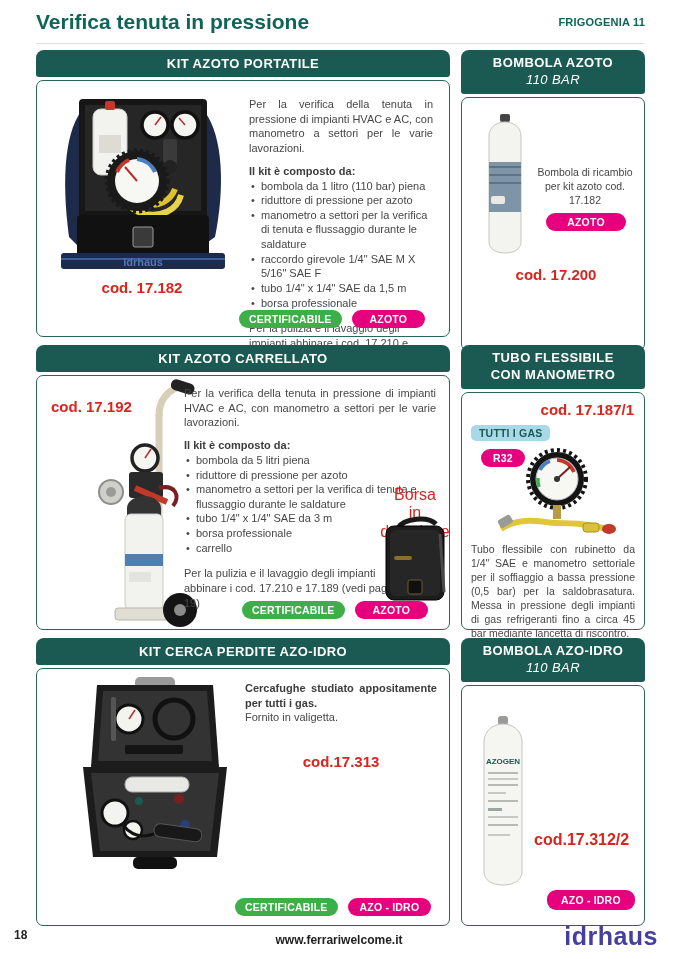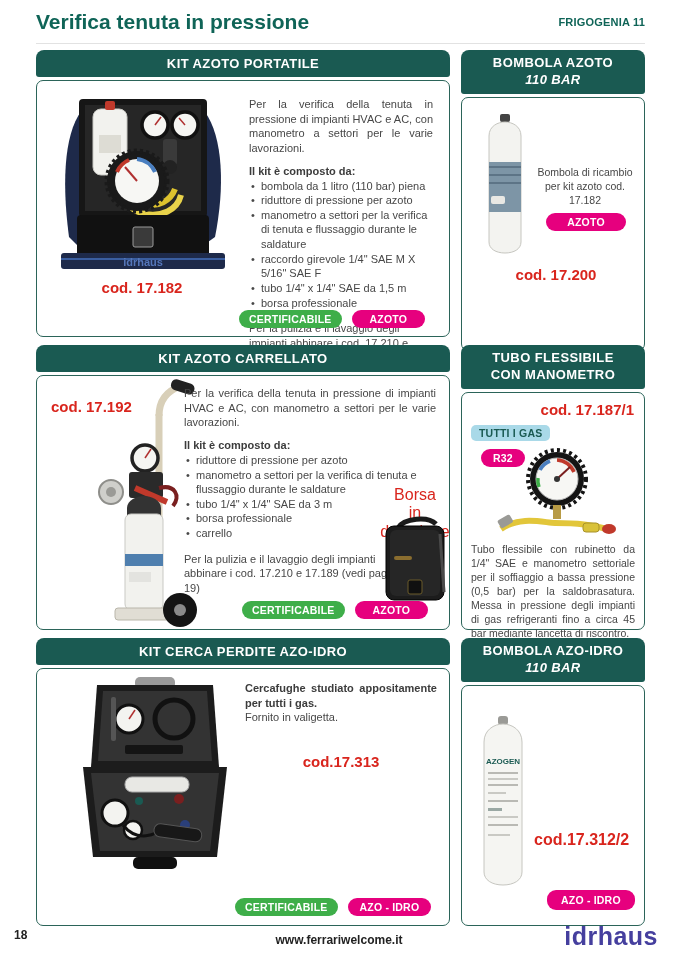--- a/index.html
+++ b/index.html
@@ -11,21 +11,21 @@
   .brand-label { position:absolute; right:33px; top:16px; font-size:11px; font-weight:bold; color:#0f6457; letter-spacing:.2px; }
   .header-rule { position:absolute; left:36px; right:33px; top:43px; height:1px; background:#e2e2e2; }
 
   
   .card { position:absolute; }
   .card-band { position:absolute; left:0; right:0; top:0; background:#1a5a52; color:#ffffff; text-align:center;
               font-weight:bold; font-size:13px; letter-spacing:.4px; border-radius:8px 8px 3px 3px;
               display:flex; flex-direction:column; justify-content:center; }
   .band-1 { height:27px; }
   .band-2 { height:44px; line-height:1.3; }
-  .band-sub { font-style:italic; font-weight:bold; }
+  .band-sub { font-style:italic; font-weight:normal; }
   .card-body { position:absolute; left:0; right:0; bottom:0; background:#ffffff; border:1.5px solid #2b6459; border-radius:7px; }
 
   .c1 { left:36px;  top:50px;  width:414px; height:287px; }
   .c2 { left:461px; top:50px;  width:184px; height:301px; }
   .c3 { left:36px;  top:345px; width:414px; height:285px; }
   .c4 { left:461px; top:345px; width:184px; height:285px; }
   .c5 { left:36px;  top:638px; width:414px; height:288px; }
   .c6 { left:461px; top:638px; width:184px; height:288px; }
   .body-after-1 { top:30px; }
   .body-after-2 { top:47px;padding-left:36px; }
@@ -163,20 +163,21 @@
         <rect x="40" y="196" width="22" height="10" fill="#e3e3df"></rect>
         <rect x="26" y="232" width="56" height="12" rx="3" fill="#e0ddd4" stroke="#b9b6aa"></rect>
         <circle cx="91" cy="234" r="17" fill="#141414"></circle>
         <circle cx="91" cy="234" r="6" fill="#8a8a8a"></circle>
       </svg>
 
       <div class="abs" style="left:147px;top:10px;width:252px">
         <p class="txt">Per la verifica della tenuta in pressione di impianti HVAC e AC, con manometro a settori per le varie lavorazioni.</p>
         <div class="list-heading">Il kit è composto da:</div>
         <ul class="bullets" style="width:240px">
+          <li>bombola da 5 litri piena</li>
           <li>riduttore di pressione per azoto</li>
           <li>manometro a settori per la verifica di tenuta e flussaggio durante le saldature</li>
           <li>tubo 1/4" x 1/4" SAE da 3 m</li>
           <li>borsa professionale</li>
           <li>carrello</li>
         </ul>
         <p class="txt note" style="width:215px">Per la pulizia e il lavaggio degli impianti abbinare i cod. 17.210 e 17.189 (vedi pag. 19)</p>
       </div>
 
       <div class="abs center" style="left:335px;top:110px;width:86px;color:#d9251d;font-weight:normal;font-size:16px;line-height:1.15">

